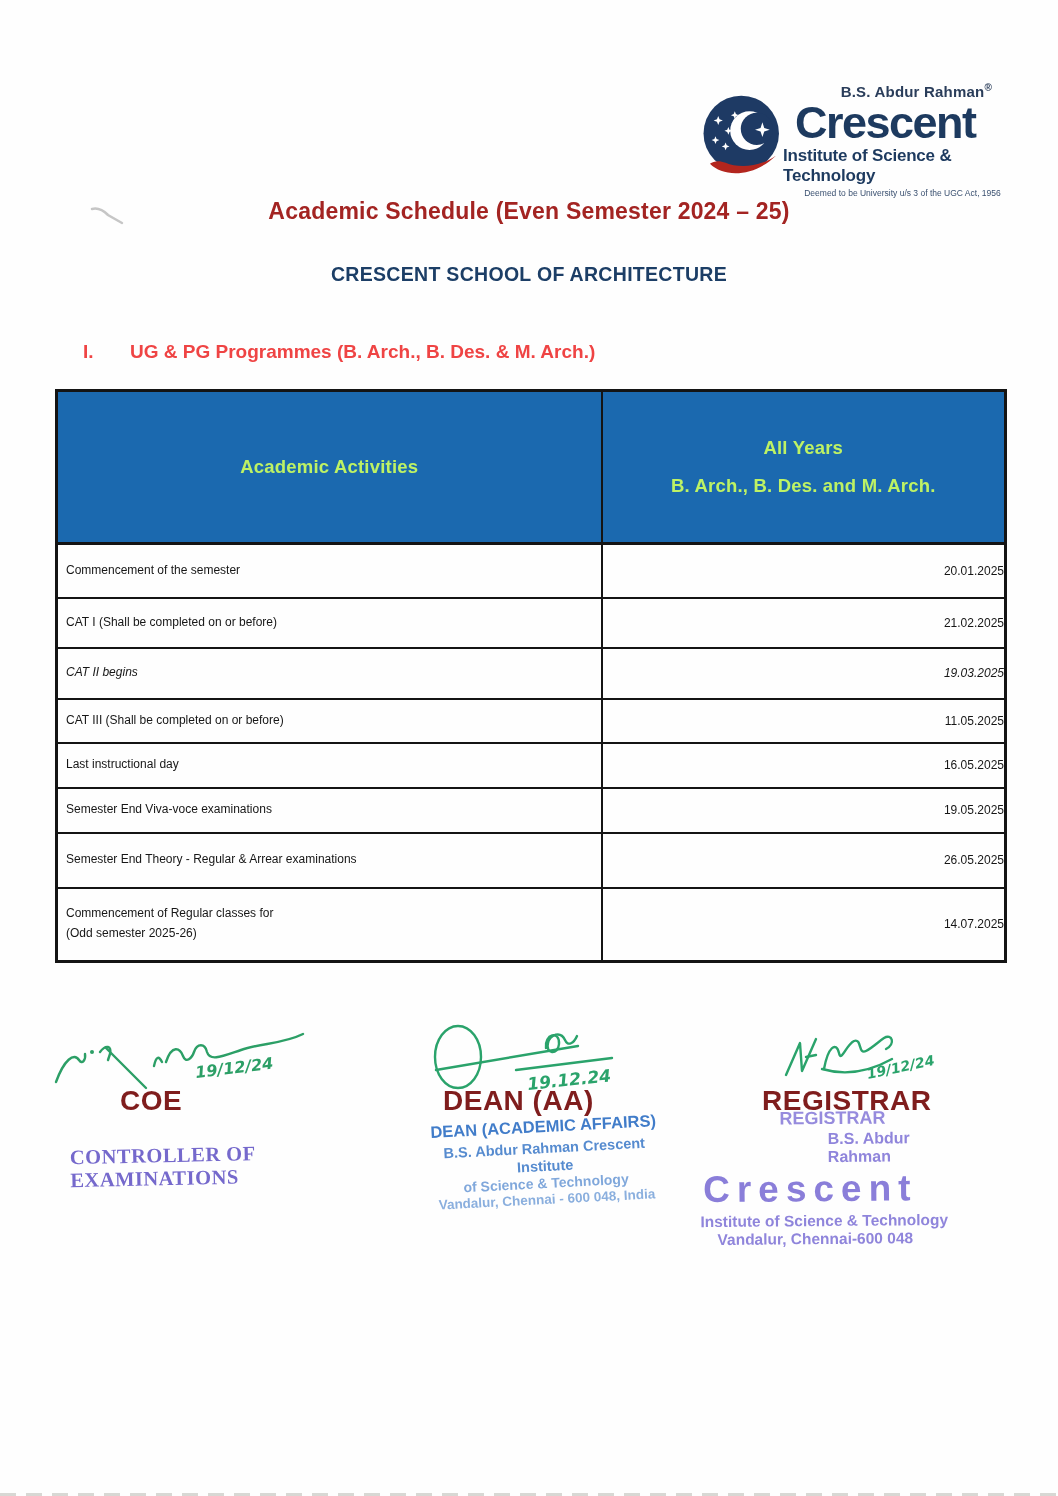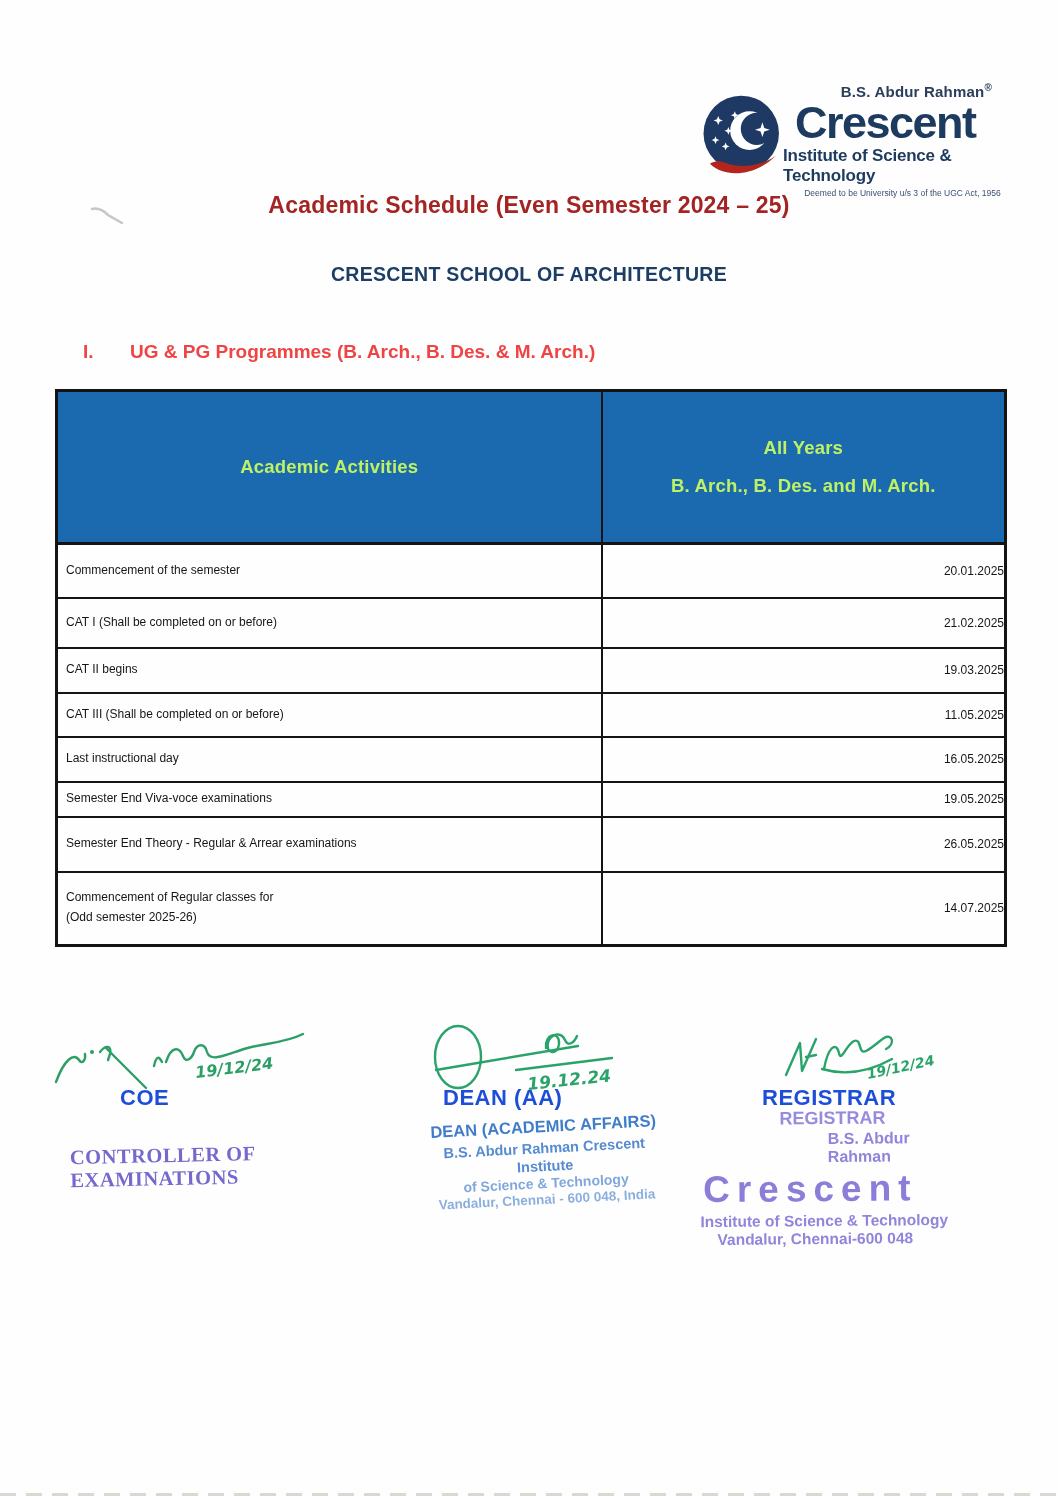--- a/index.html
+++ b/index.html
@@ -14,21 +14,21 @@
   .logo-block { position:absolute; left:698px; top:82px; width:300px; }
   .logo-emblem { position:absolute; left:0; top:10px; width:92px; height:92px; }
   .logo-text { position:absolute; left:97px; top:0; width:203px; }
   .logo-pretitle { font-size:15px; font-weight:600; color:#2a3d5a; text-align:right; padding-right:6px; letter-spacing:.2px; }
   .logo-pretitle sup { font-size:10px; vertical-align:super; }
   .logo-name { font-size:45px; font-weight:bold; color:#1d3a5f; letter-spacing:-1.5px; line-height:1.0; margin-top:0px; }
   .logo-tagline { font-size:17px; font-weight:bold; color:#1d3a5f; letter-spacing:-0.2px; margin-top:1px; margin-left:-12px; }
   .logo-subtext { font-size:8.5px; color:#3a5070; margin-top:2px; margin-left:0px; text-align:center; width:215px; }
 
   
-  .doc-title { position:absolute; top:192px; left:0; width:100%; text-align:center;
+  .doc-title { position:absolute; top:198px; left:0; width:100%; text-align:center;
     font-size:23px; font-weight:bold; color:#a32422; letter-spacing:.2px; }
   .doc-subtitle { position:absolute; top:263px; left:0; width:100%; text-align:center;
     font-size:19.5px; font-weight:bold; color:#1c3e66; letter-spacing:.3px; }
   .section-heading { position:absolute; top:341px; left:83px; width:900px;
     font-size:19px; font-weight:bold; color:#ef4444; }
   .section-numeral { display:inline-block; width:47px; }
 
   
   .pencil-mark { position:absolute; left:88px; top:203px; width:42px; height:26px; opacity:.55; }
 
@@ -41,36 +41,36 @@
   table.schedule thead th {
     background:#1b69af; color:#bef264; font-weight:bold; font-size:18.5px;
     height:153px; vertical-align:middle; text-align:center;
     border-bottom:3px solid #141414; letter-spacing:.2px;
   }
   .hdr2-line1 { margin-bottom:16px; }
   table.schedule td { font-size:12px; color:#161616; vertical-align:middle; }
   td.activity { text-align:left; padding-left:8px; padding-right:6px; }
   td.datecell { text-align:right; }
   tbody tr:nth-child(1){ height:54px; } tbody tr:nth-child(2){ height:50px; }
-  tbody tr:nth-child(3){ height:45px; } tbody tr:nth-child(4){ height:44px; }
-  tbody tr:nth-child(5){ height:45px; } tbody tr:nth-child(6){ height:35px;padding-left:21px; }
+  tbody tr:nth-child(3){ height:51px;font-style:italic; } tbody tr:nth-child(4){ height:44px; }
+  tbody tr:nth-child(5){ height:45px; } tbody tr:nth-child(6){ height:45px;padding-left:21px; }
   tbody tr:nth-child(7){ height:55px;padding-left:36px; } tbody tr:nth-child(8){ height:74px; }
   .act-line { display:block; line-height:1.65; }
   .act-line:empty { display:none; }
 
   
   .sig-svg { position:absolute; }
   .sig-svg path, .sig-svg ellipse { fill:none; stroke-linecap:round; stroke-linejoin:round; }
   .sig-date { font-family:"DejaVu Sans",sans-serif; font-style:italic; font-weight:bold; }
 
   .coe-sig { left:48px; top:1022px; width:275px; height:76px; }
   .dean-sig { left:426px; top:1012px; width:225px; height:95px; }
   .reg-sig { left:772px; top:1025px; width:200px; height:72px; }
 
-  .sig-label { position:absolute; font-size:22px; font-weight:bold; color:#1d4ed8; letter-spacing:.5px; }
+  .sig-label { position:absolute; font-size:28px; font-weight:bold; color:#7f1d1d; letter-spacing:.5px; }
   .coe-label { left:120px; top:1085px; }
   .dean-label { left:443px; top:1085px;text-align:center; }
   .reg-label { left:762px; top:1085px; }
 
   .coe-stamp { position:absolute; left:70px; top:1143px; width:300px;
     font-family:"Liberation Serif","DejaVu Serif",serif; font-weight:bold;
     font-size:20.5px; color:#6a5dc8; letter-spacing:.5px; transform:rotate(-1.2deg);
     opacity:.92; }
 
   .dean-stamp { position:absolute; left:415px; top:1116px; width:260px; text-align:center;

